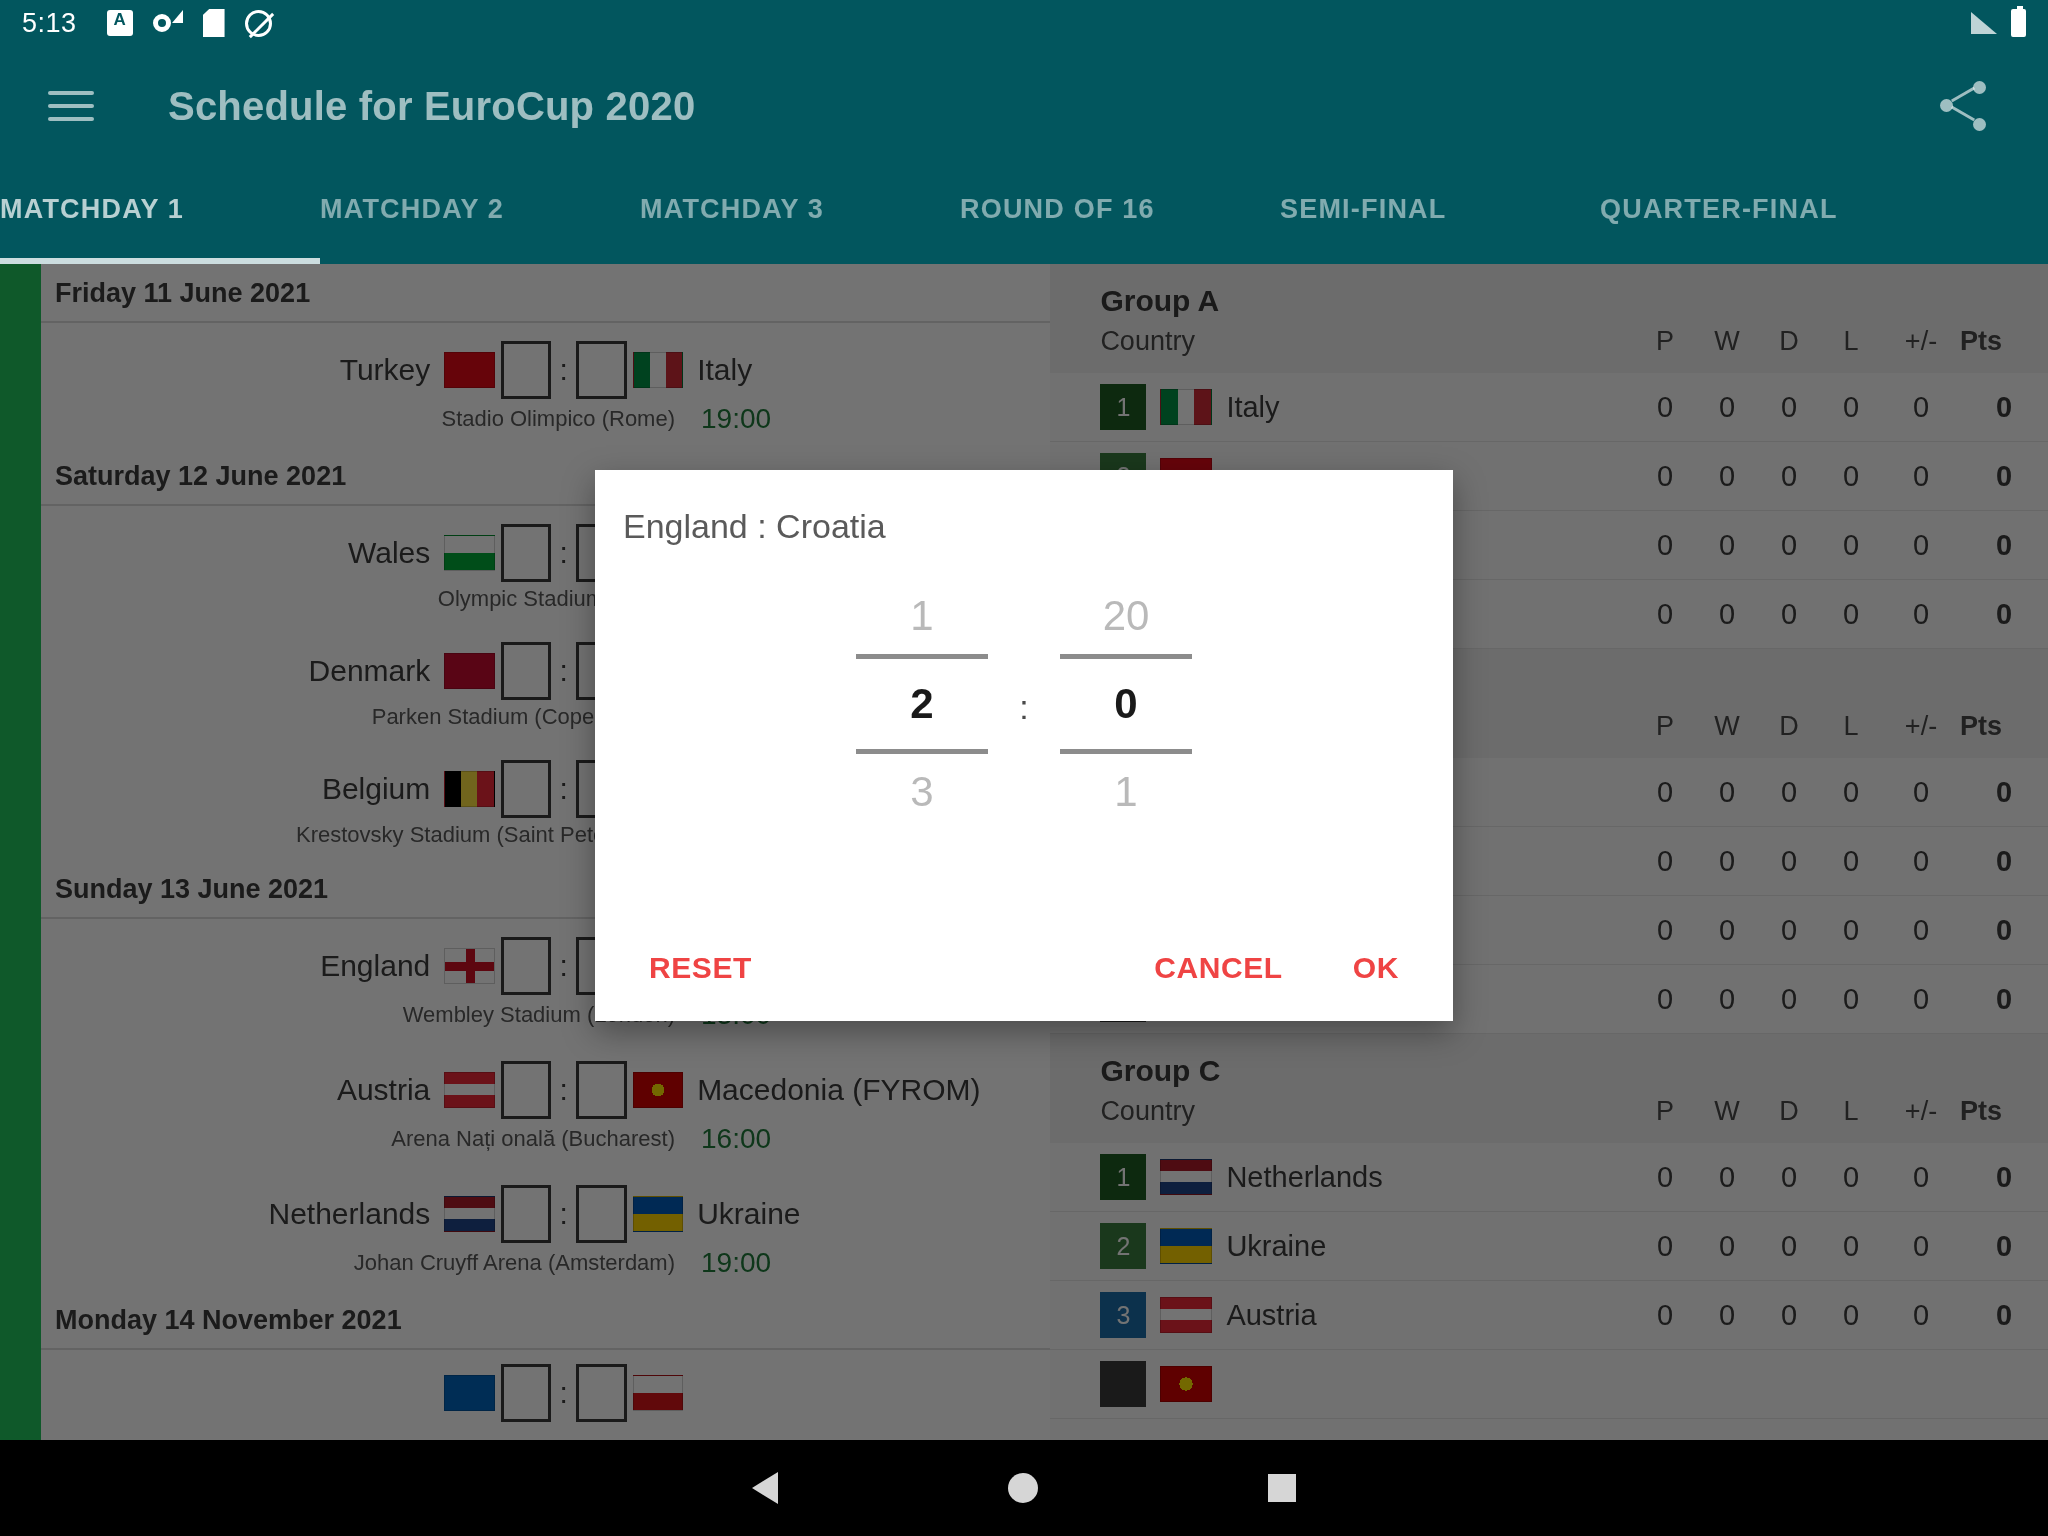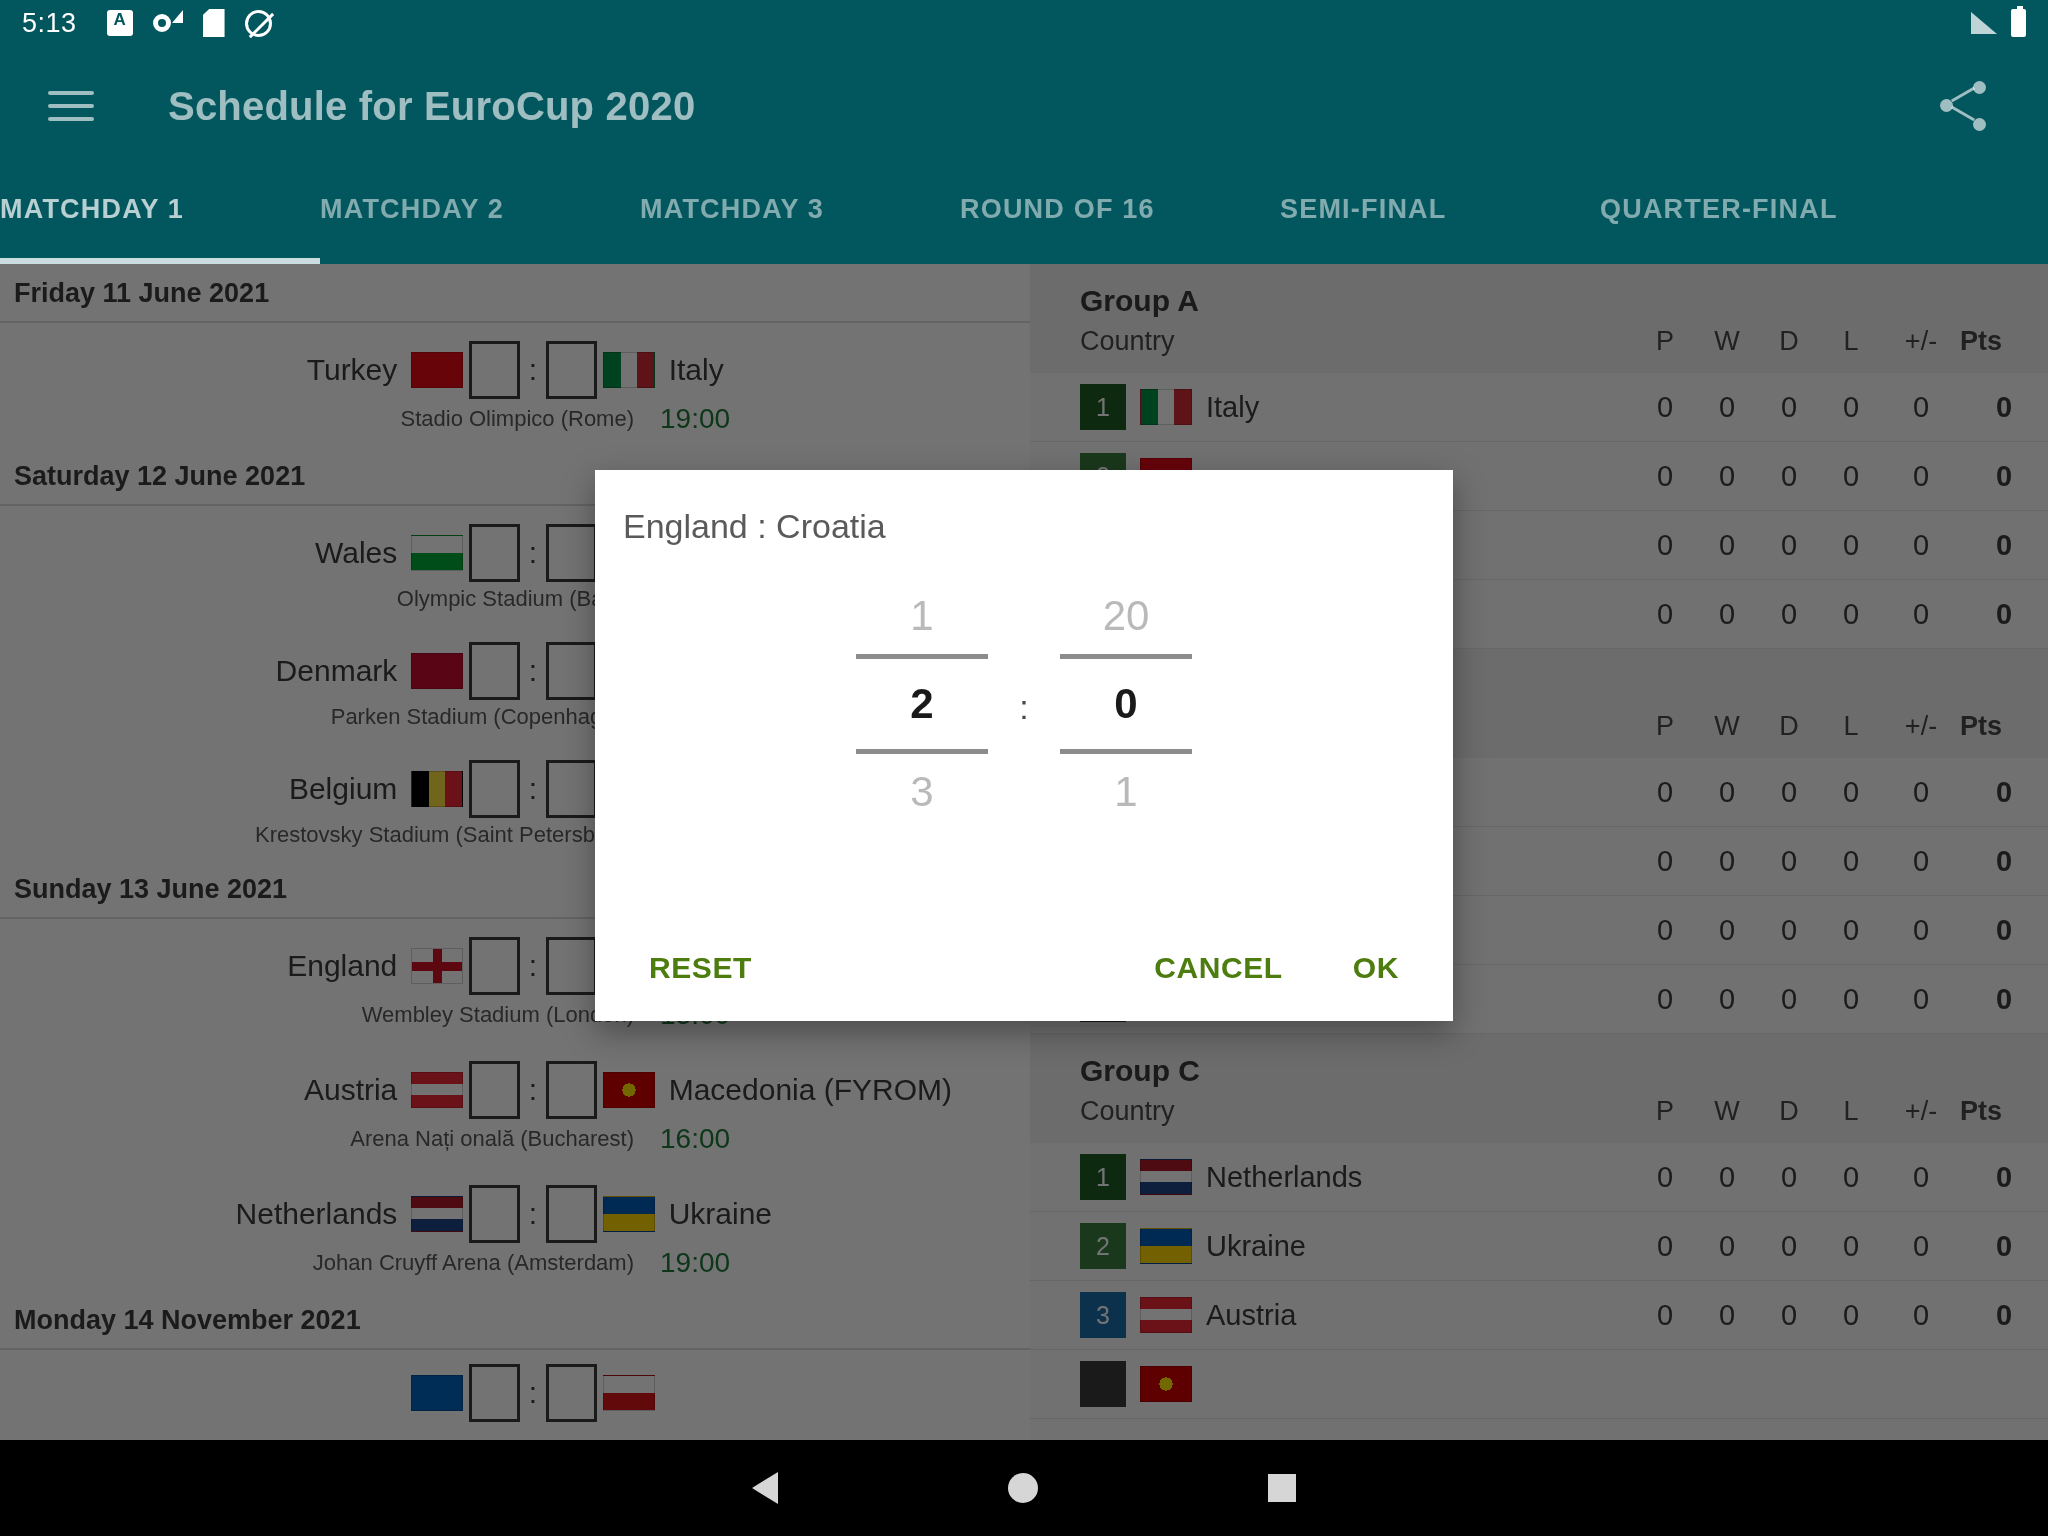--- a/index.html
+++ b/index.html
@@ -113,22 +113,23 @@
   .tab.active { color: rgba(255,255,255,.72); }
   .tab.active::after {
     content: ""; position: absolute; left: 0; bottom: 0;
     width: 100%; height: 6px; background: rgba(255,255,255,.80);
   }
 
   
   .content {
     position: absolute; top: 264px; left: 0;
     width: 2048px; height: 1176px;
-    background: #bef264;
+    background: #22c55e;
     display: flex;
+    padding-left: 41px;
   }
   .scrim {
     position: absolute; top: 264px; left: 0;
     width: 2048px; height: 1176px;
     background: rgba(0,0,0,.55);
     z-index: 30;
     pointer-events: none;
   }
 
   
@@ -245,21 +246,21 @@
     font-size: 34px; color: #4a4a4a; width: 44px; text-align: center;
     padding-top: 6px;
   }
   .dlg-actions {
     position: absolute; bottom: 22px; left: 0; width: 100%;
     display: flex; align-items: center;
     padding: 0 36px;
   }
   .btn-text {
     font-size: 30px; font-weight: bold; letter-spacing: .6px;
-    color: #4d7c0f; cursor: pointer; padding: 14px 18px;
+    color: #ef4444; cursor: pointer; padding: 14px 18px;
   }
   .spacer { flex: 1; }
 
   
   .navbar {
     position: absolute; bottom: 0; left: 0;
     width: 2048px; height: 96px;
     background: #000000;
     display: flex; align-items: center; justify-content: center;
     gap: 230px;

